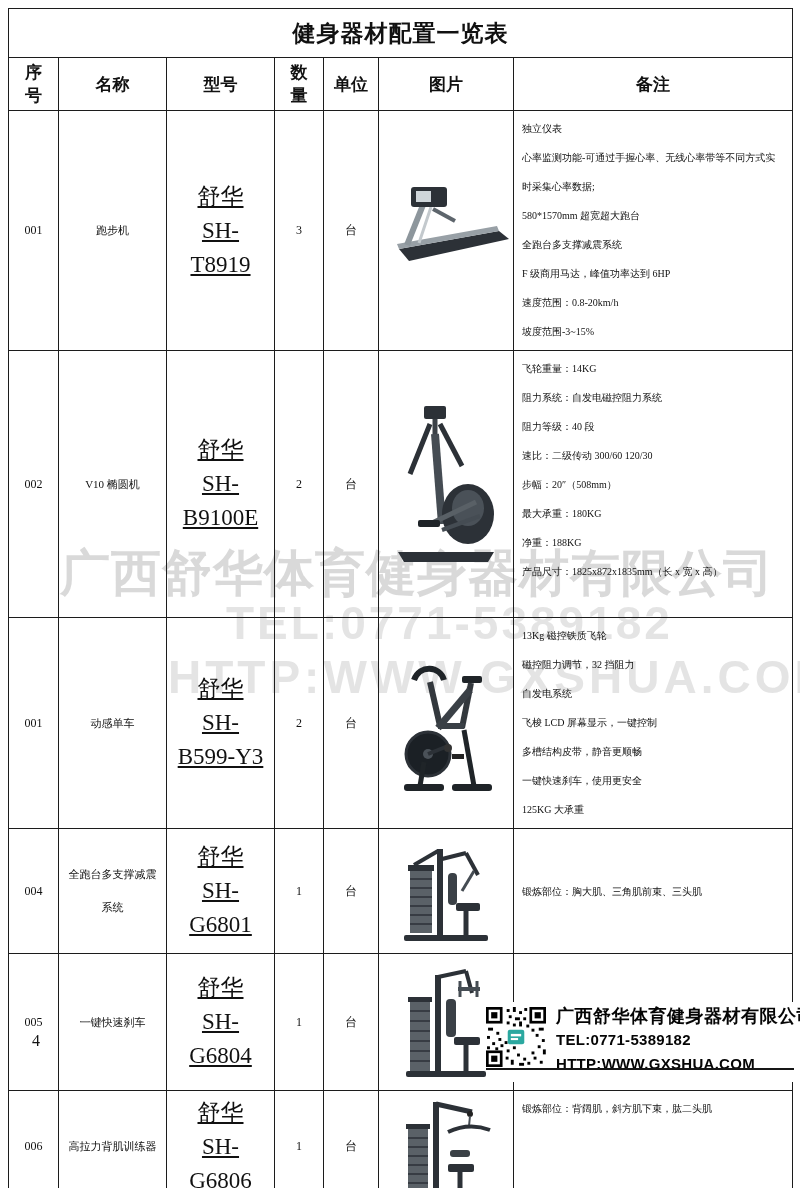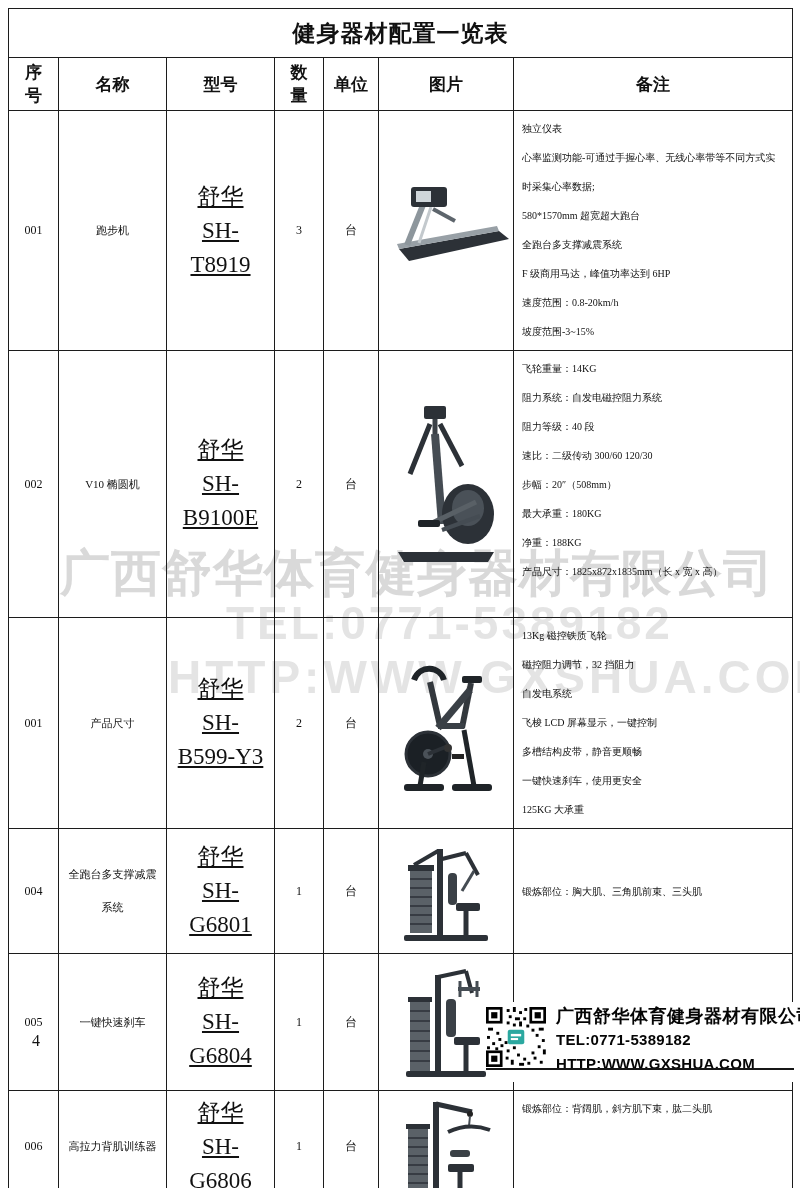--- a/index.html
+++ b/index.html
@@ -138,21 +138,21 @@
 阻力等级：40 段
 速比：二级传动 300/60 120/30
 步幅：20″（508mm）
 最大承重：180KG
 净重：188KG
 产品尺寸：1825x872x1835mm（长 x 宽 x 高）</td>
   </tr>
 
   <tr style="height:211px">
     <td class="c-no">001</td>
-    <td class="c-name">产品尺寸</td>
+    <td class="c-name">动感单车</td>
     <td class="c-model">舒华
 SH-B599-Y3</td>
     <td class="c-qty">2</td>
     <td class="c-unit">台</td>
     <td class="c-img">
       <svg width="112" height="155" viewBox="0 0 112 155">
         <path d="M24,34 C30,18 50,20 54,34" fill="none" stroke="#1f2428" stroke-width="6"></path>
         <line x1="40" y1="36" x2="50" y2="80" stroke="#33383d" stroke-width="6"></line>
         <rect x="72" y="30" width="20" height="7" rx="2" fill="#1f2428"></rect>
         <line x1="81" y1="37" x2="72" y2="82" stroke="#33383d" stroke-width="6"></line>

